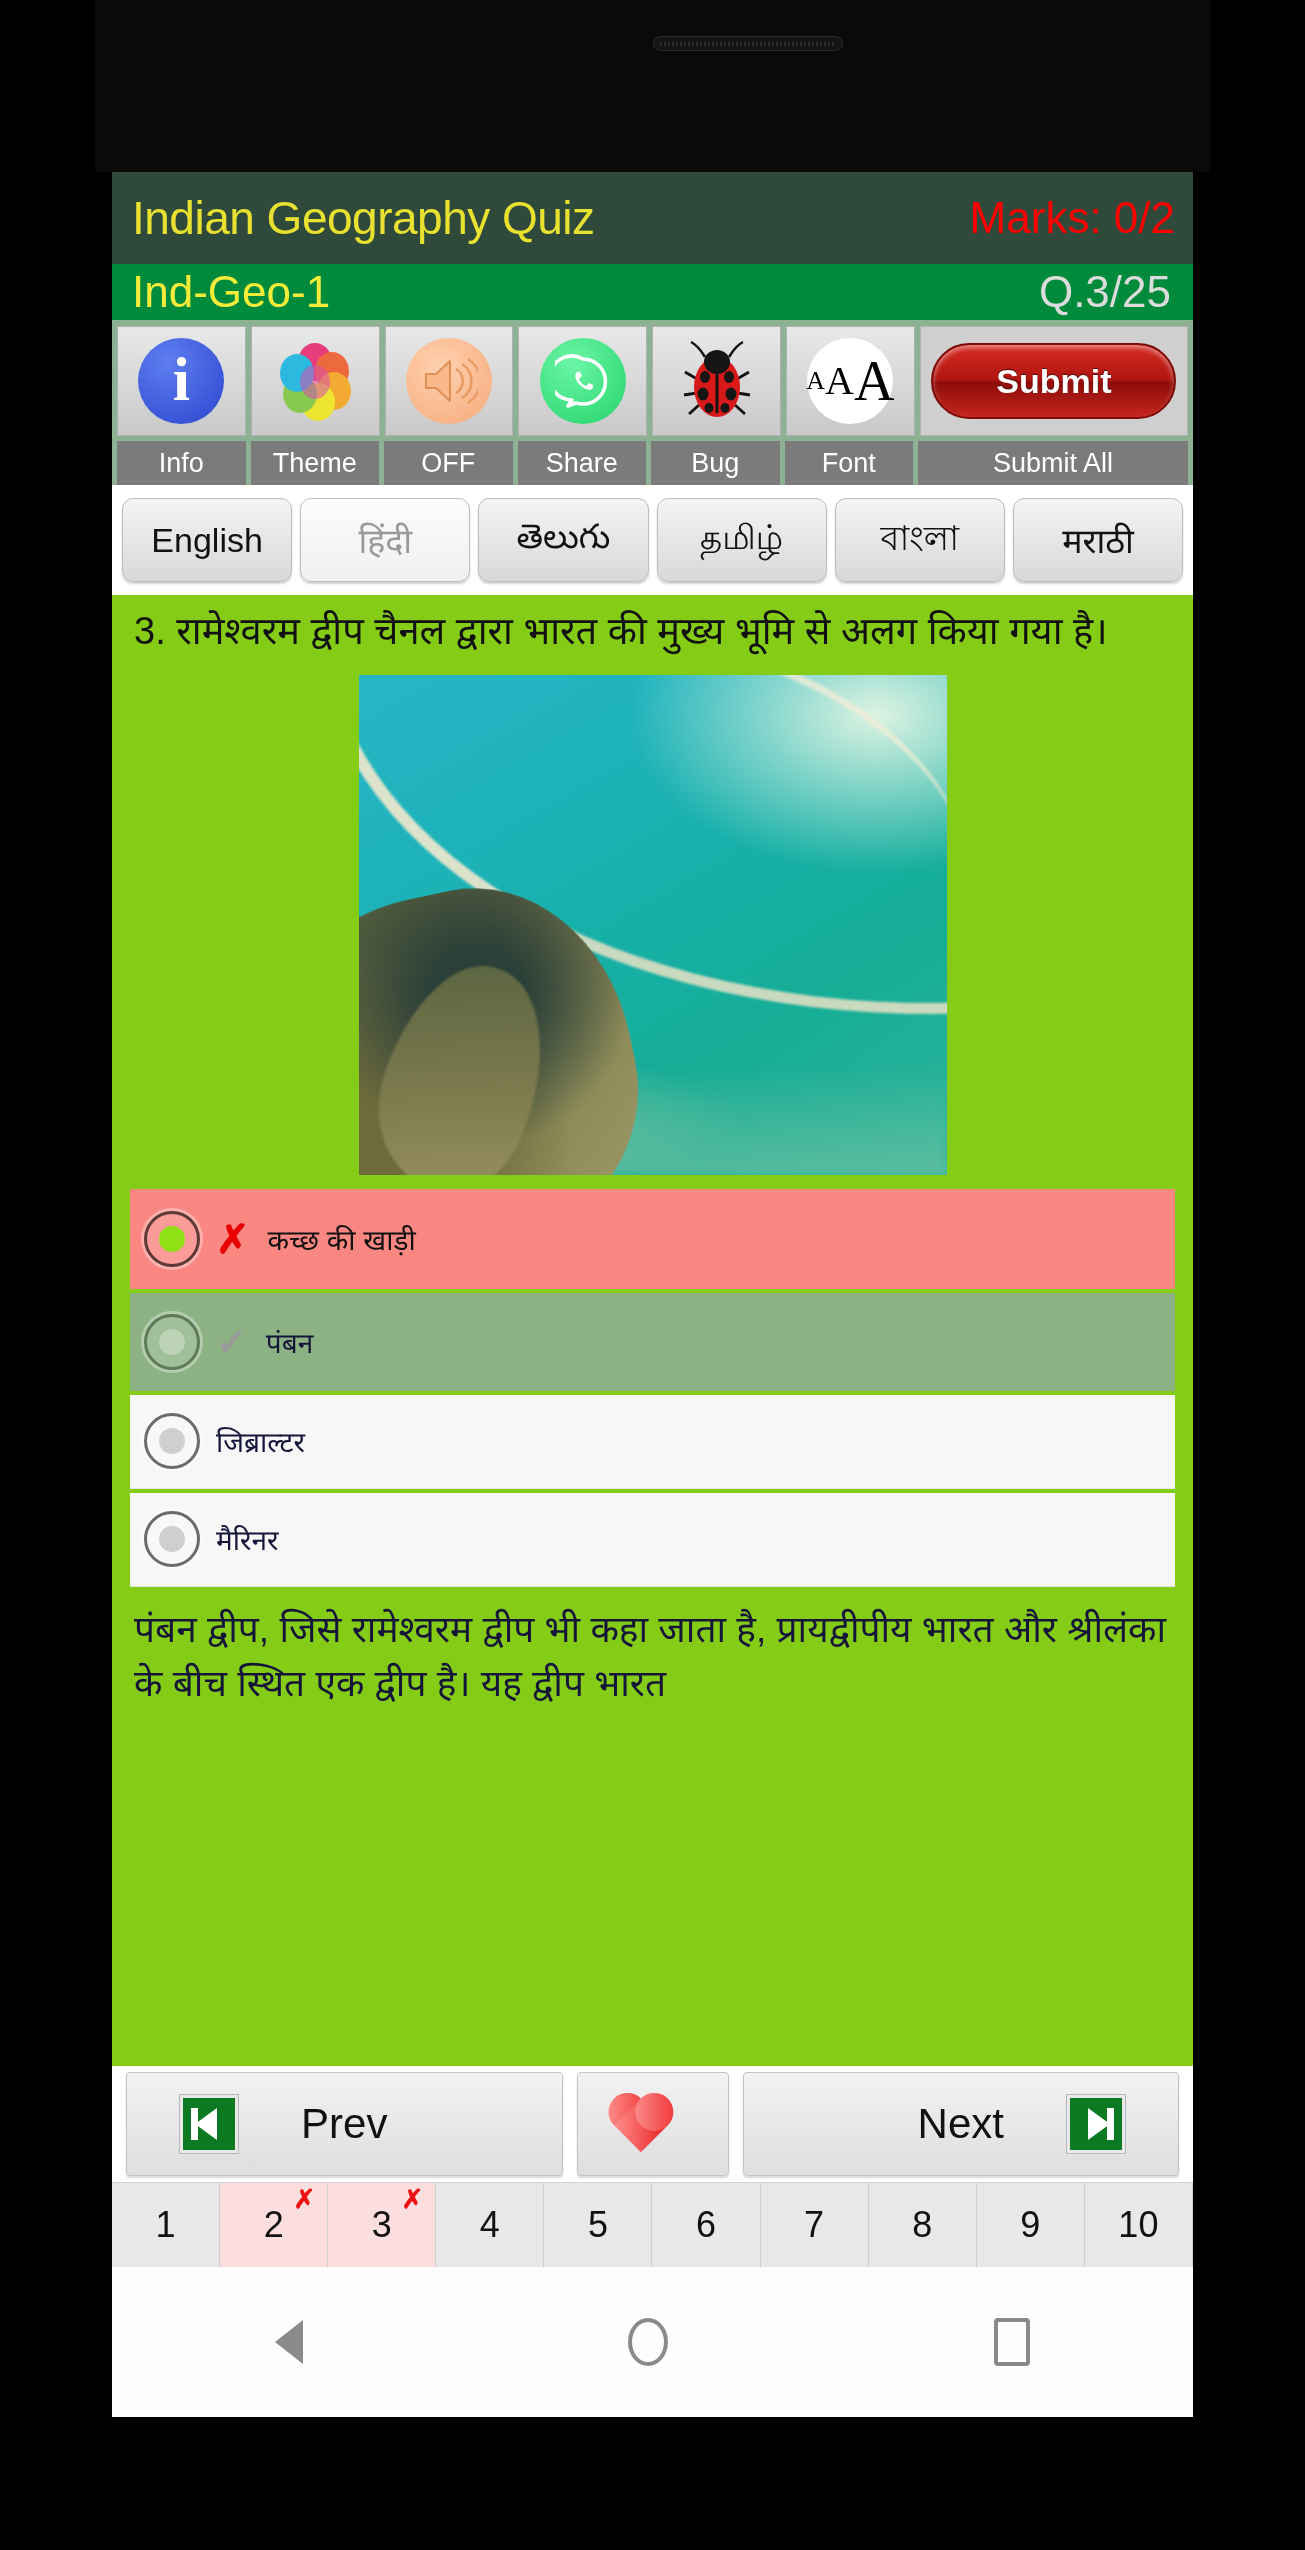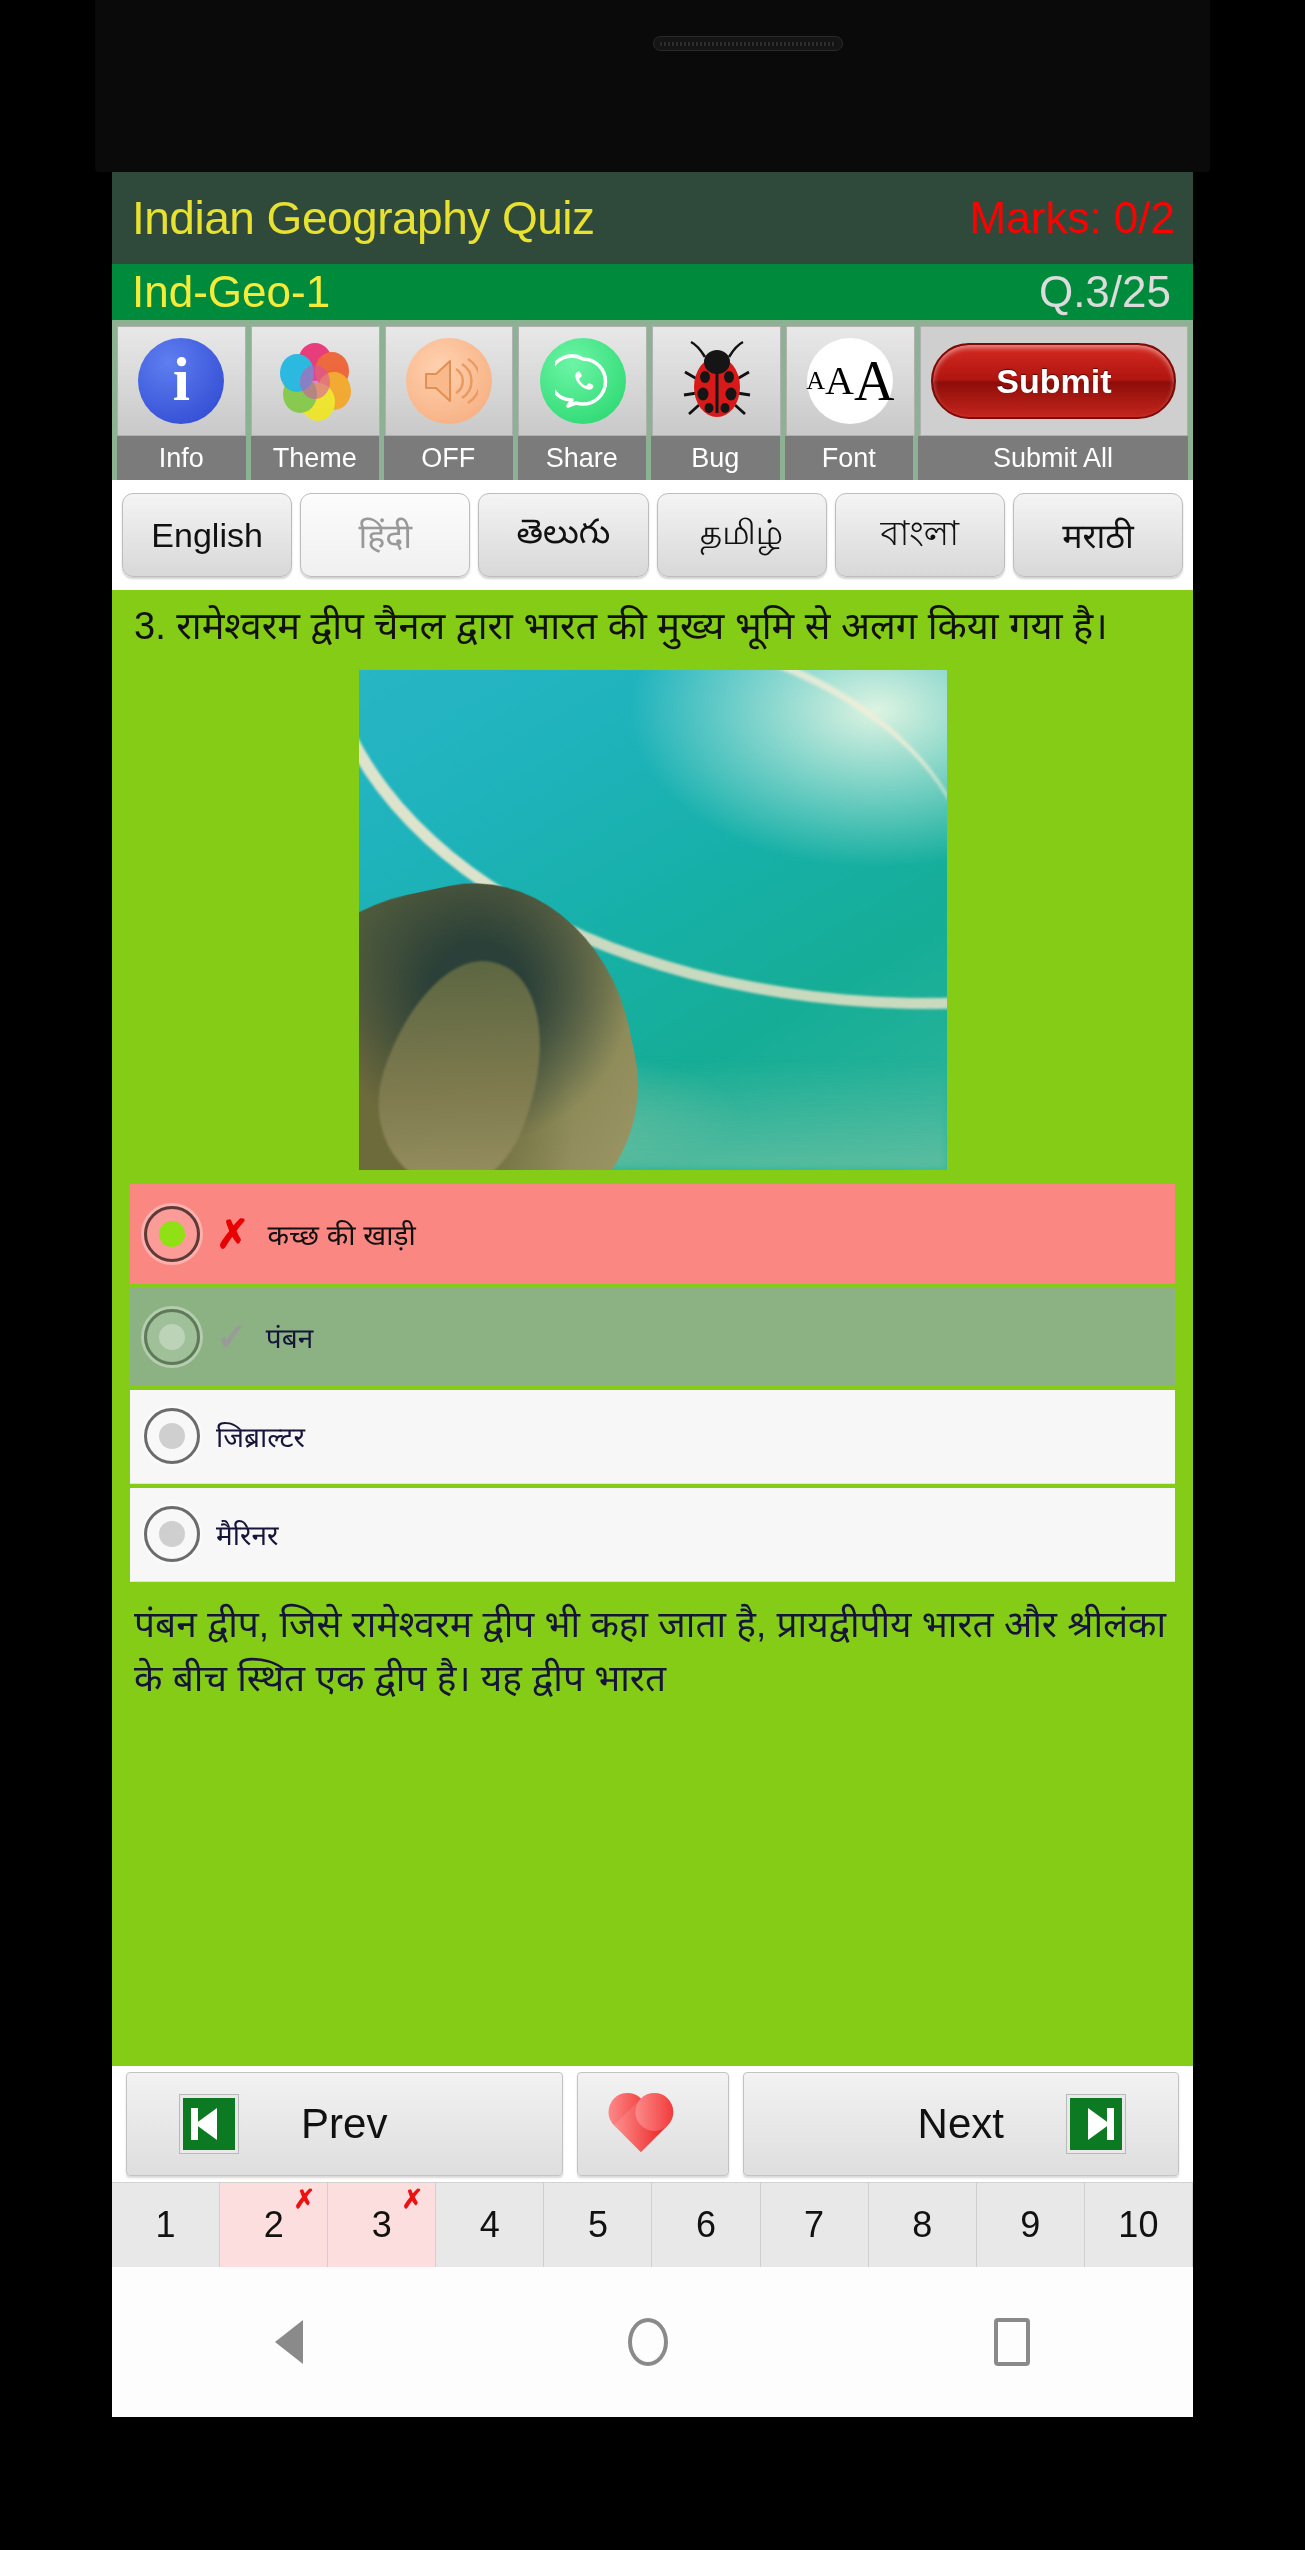--- a/index.html
+++ b/index.html
@@ -165,20 +165,21 @@
     align-items: center;
     justify-content: center;
     box-shadow: inset 0 3px 5px rgba(255,255,255,.45);
     text-shadow: 0 -1px 1px rgba(0,0,0,.6);
   }
 
   #toolbar-labels {
     display: flex;
     gap: 5px;
     height: 44px;
+    margin-top: 5px;
   }
   .tool-label {
     flex: 1 1 0;
     background: #7b7b7b;
     color: #ffffff;
     font-size: 27px;
     display: flex;
     align-items: center;
     justify-content: center;
   }

